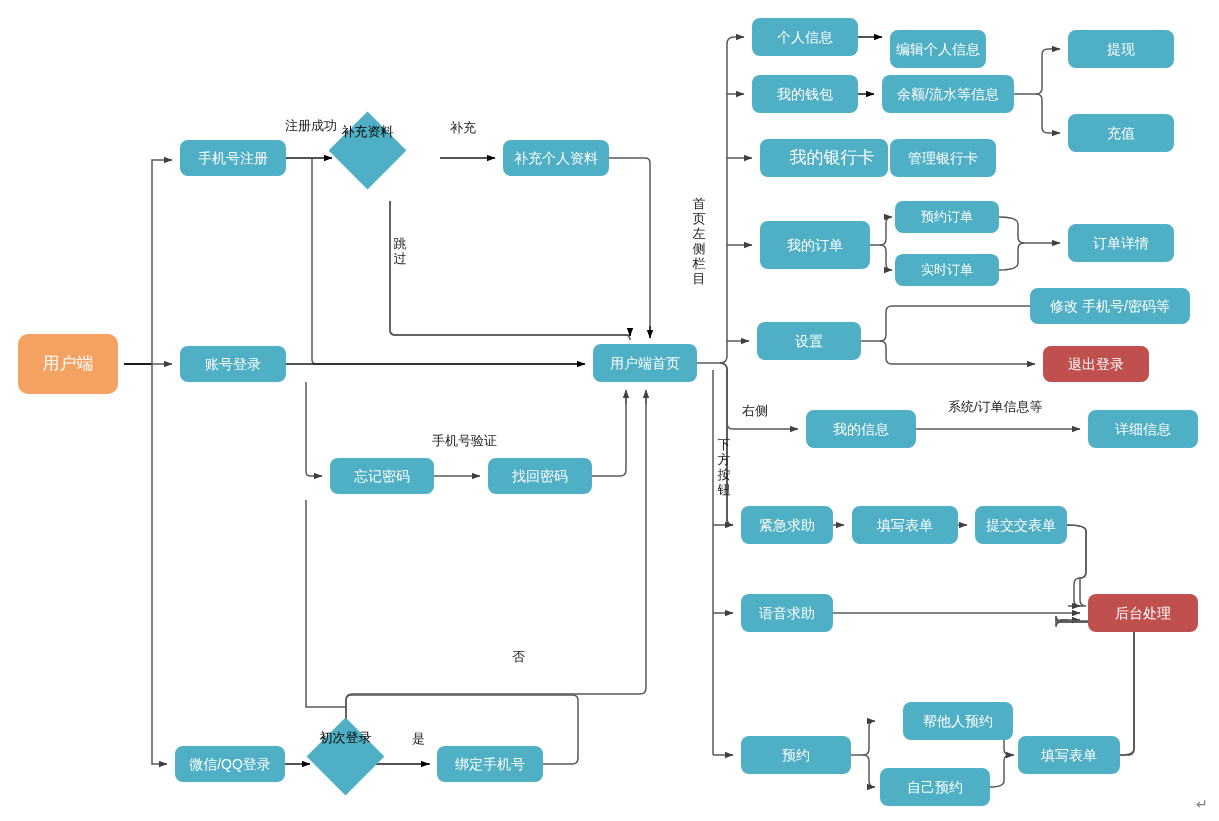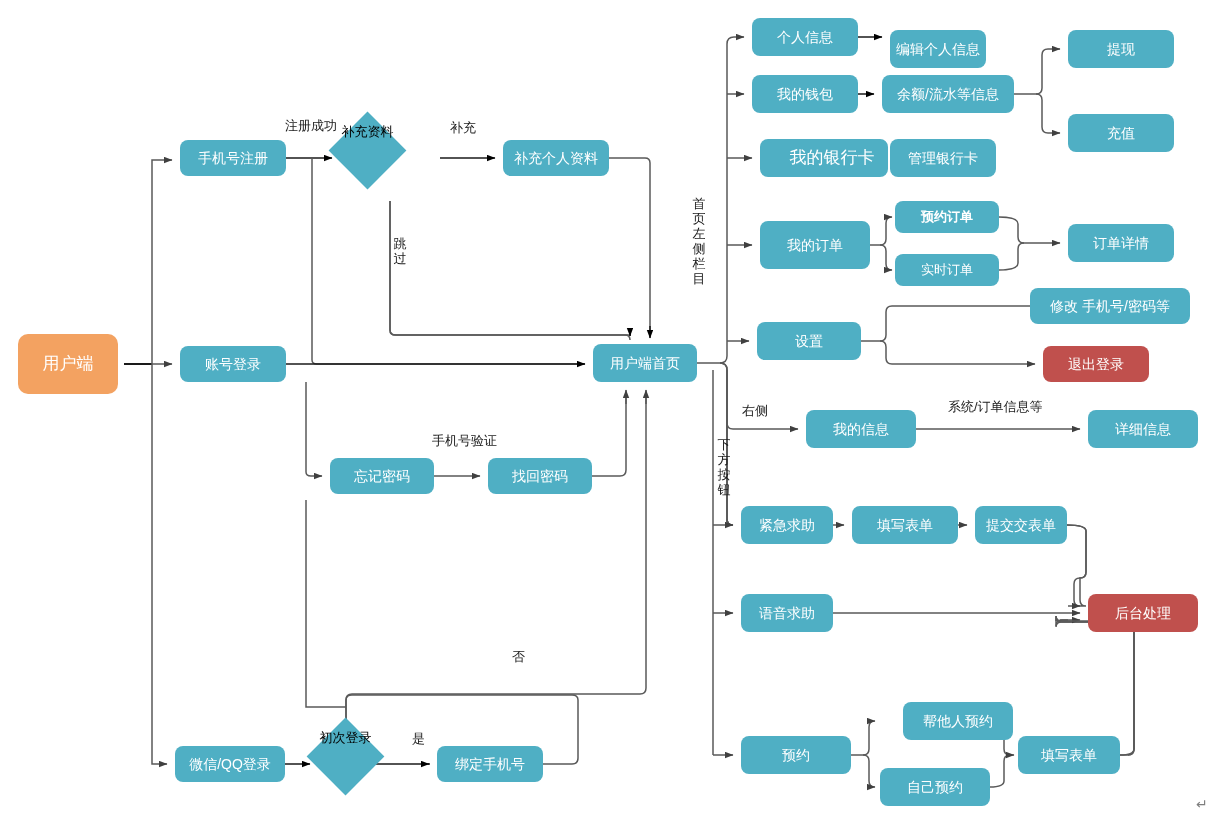--- a/index.html
+++ b/index.html
@@ -209,21 +209,21 @@
       <div class="node teal" style="left: 593px; top: 344px; width: 104px; height: 38px; font-size: 14px;">用户端首页</div>
       <div class="node teal" style="left: 752px; top: 18px; width: 106px; height: 38px; font-size: 14px;">个人信息</div>
       <div class="node teal" style="left: 890px; top: 18px; width: 96px; height: 38px; font-size: 14px; margin-top: 12px;">编辑个人信息</div>
       <div class="node teal" style="left: 752px; top: 75px; width: 106px; height: 38px; font-size: 14px;">我的钱包</div>
       <div class="node teal" style="left: 882px; top: 75px; width: 132px; height: 38px; font-size: 14px;">余额/流水等信息</div>
       <div class="node teal" style="left: 1068px; top: 30px; width: 106px; height: 38px; font-size: 14px;">提现</div>
       <div class="node teal" style="left: 1068px; top: 114px; width: 106px; height: 38px; font-size: 14px;">充值</div>
       <div class="node teal" style="left: 760px; top: 139px; width: 128px; height: 38px; font-size: 17px; padding-left: 16px;">我的银行卡</div>
       <div class="node teal" style="left: 890px; top: 139px; width: 106px; height: 38px; font-size: 14px;">管理银行卡</div>
       <div class="node teal" style="left: 760px; top: 221px; width: 110px; height: 48px; font-size: 14px;">我的订单</div>
-      <div class="node teal" style="left: 895px; top: 201px; width: 104px; height: 32px; font-size: 13px; font-weight: bold;">预约订单</div>
+      <div class="node teal" style="left: 895px; top: 201px; width: 104px; height: 32px; font-size: 13px;">预约订单</div>
       <div class="node teal" style="left: 895px; top: 254px; width: 104px; height: 32px; font-size: 13px;">实时订单</div>
       <div class="node teal" style="left: 1068px; top: 224px; width: 106px; height: 38px; font-size: 14px;">订单详情</div>
       <div class="node teal" style="left: 757px; top: 322px; width: 104px; height: 38px; font-size: 14px;">设置</div>
       <div class="node teal" style="left: 1030px; top: 288px; width: 160px; height: 36px; font-size: 14px;">修改 手机号/密码等</div>
       <div class="node red" style="left: 1043px; top: 346px; width: 106px; height: 36px; font-size: 14px;">退出登录</div>
       <div class="node teal" style="left: 806px; top: 410px; width: 110px; height: 38px; font-size: 14px;">我的信息</div>
       <div class="node teal" style="left: 1088px; top: 410px; width: 110px; height: 38px; font-size: 14px;">详细信息</div>
       <div class="node teal" style="left: 741px; top: 506px; width: 92px; height: 38px; font-size: 14px;">紧急求助</div>
       <div class="node teal" style="left: 852px; top: 506px; width: 106px; height: 38px; font-size: 14px;">填写表单</div>
       <div class="node teal" style="left: 975px; top: 506px; width: 92px; height: 38px; font-size: 14px;">提交交表单</div>

